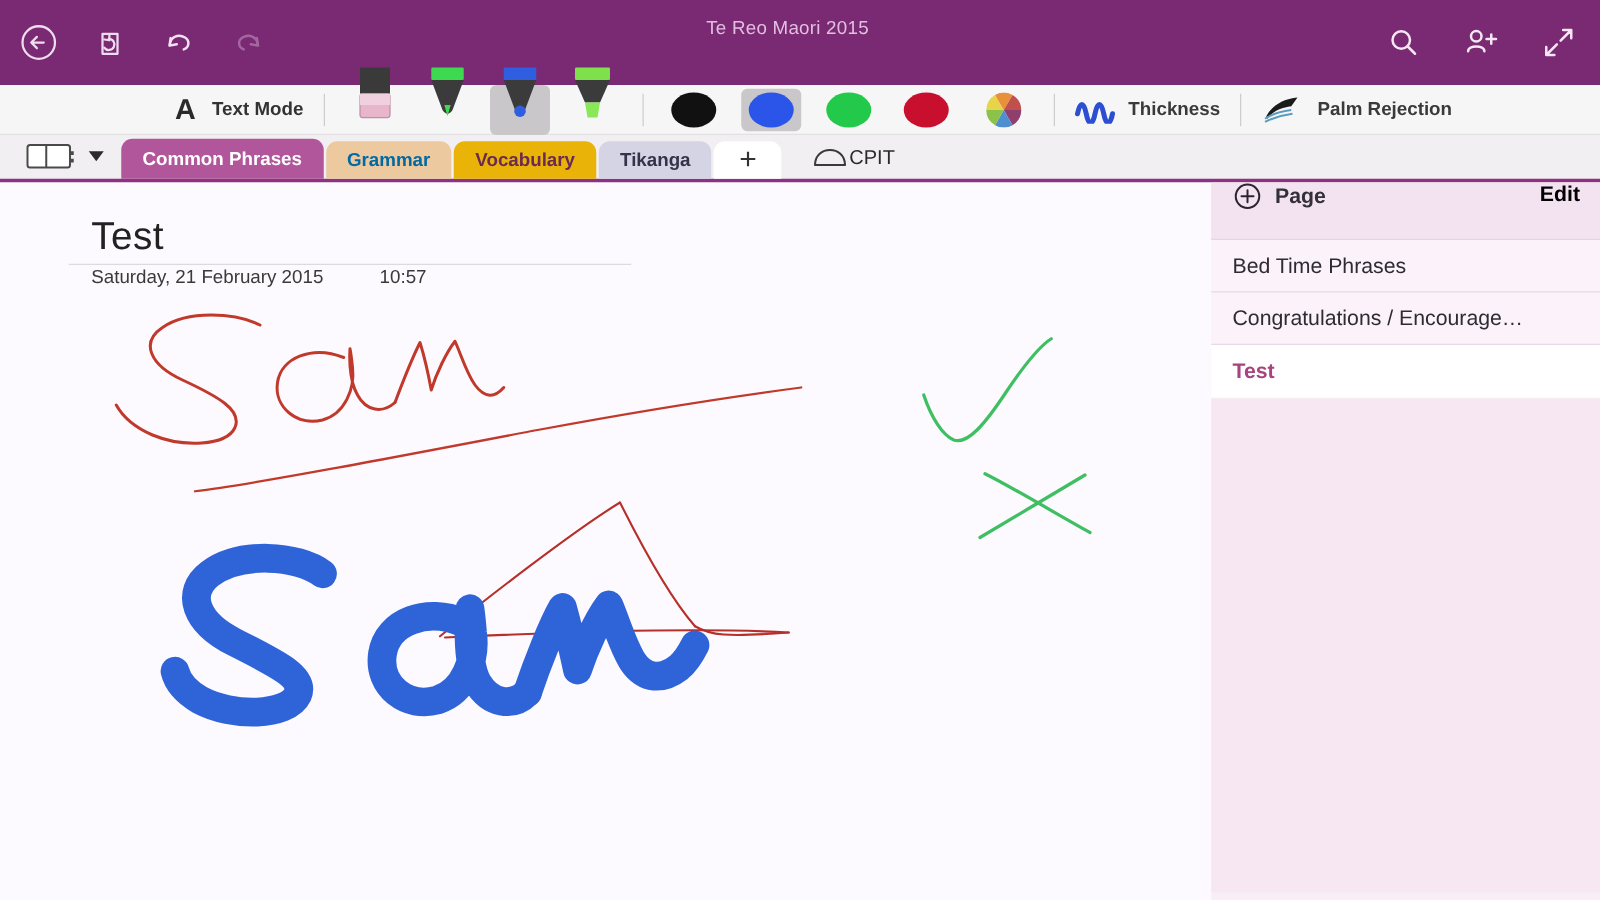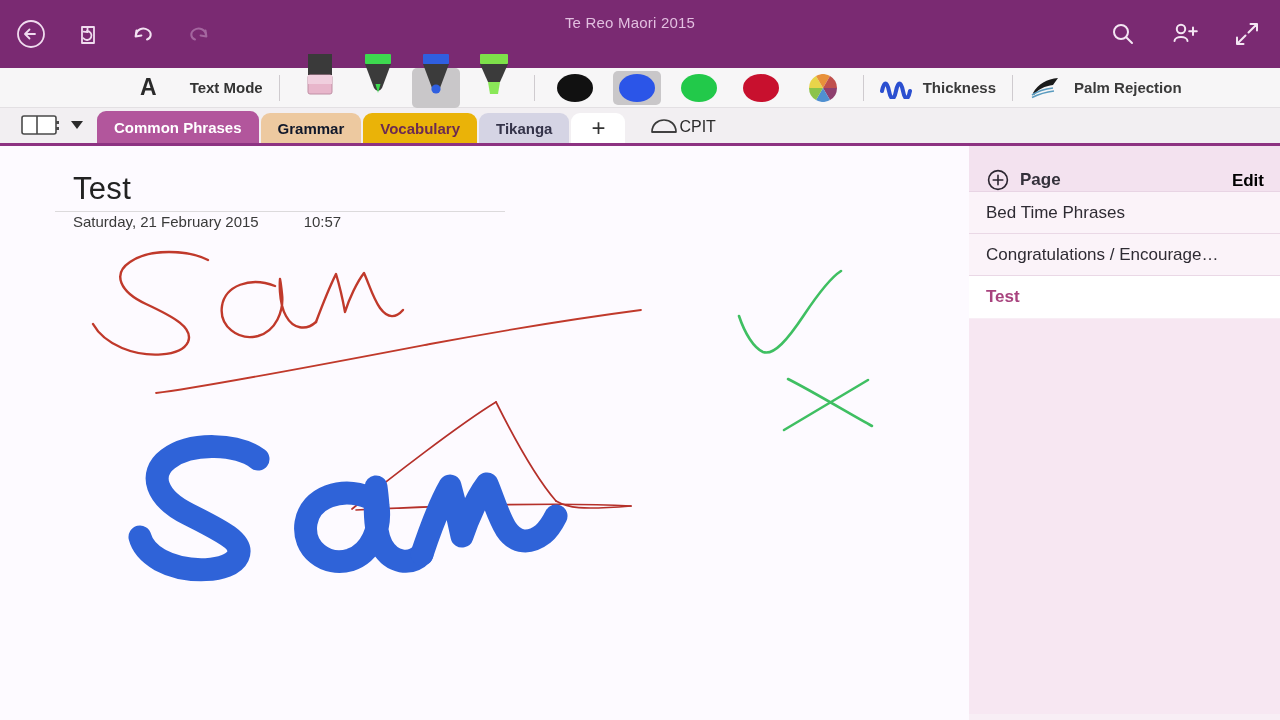--- a/index.html
+++ b/index.html
@@ -35,21 +35,21 @@
   .tb-right { position: absolute; right: 16px; top: 0; height: 68px; display: flex; align-items: center; gap: 28px; }
 
   
   .drawbar {
     position: absolute; top: 68px; left: 0; width: 1280px; height: 40px;
     background: #f7f6f7; display: flex; align-items: center;
     border-bottom: 1px solid #e3e0e3;
   }
   .textmode { display: flex; align-items: center; gap: 13px; padding-left: 140px; cursor: pointer; }
   .textmode .glyph { font-size: 23px; font-weight: bold; color: #2a2a2a; line-height: 1; }
-  .textmode .lbl { font-size: 15px; font-weight: bold; color: #333; margin-left: 20px; }
+  .textmode .lbl { font-size: 15px; font-weight: bold; color: #333; }
   .sep { width: 1px; height: 26px; background: #cfcbcf; margin: 0 16px; }
 
   .pens { display: flex; align-items: flex-end; gap: 10px; height: 40px; }
   .pen { position: relative; width: 48px; height: 40px; cursor: pointer; }
   .pen.selected { background: #c9c7c9; border-radius: 5px; }
   .pen svg { position: absolute; left: 50%; transform: translateX(-50%); top: -20px; }
 
   .swatches { display: flex; align-items: center; gap: 14px; }
   .sw { width: 36px; height: 28px; border-radius: 50%; cursor: pointer; }
   .sw-wrap { padding: 3px 6px; border-radius: 5px; display: flex; align-items: center; }
@@ -89,21 +89,21 @@
   .page-meta { position: absolute; left: 73px; top: 67px; display: flex; gap: 45px; }
   .page-meta span { font-size: 15px; color: #3a3a3a; }
   .ink { position: absolute; left: 0; top: 0; width: 969px; height: 574px; pointer-events: none; }
 
   
   .sidebar {
     position: absolute; top: 146px; left: 969px; width: 311px; height: 574px;
     background: #f8eef5;
   }
   .sb-head {
-    height: 46px; background: #f3e2ef; display: flex; align-items: flex-end;
+    height: 46px; background: #f3e2ef; display: flex; align-items: flex-start;
     justify-content: space-between; padding: 0 16px 0 18px;
     border-bottom: 1px solid #e8d4e4;
   }
   .sb-head-left { display: flex; align-items: center; gap: 11px; cursor: pointer; }
   .sb-head-left .lbl { font-size: 17px; font-weight: bold; color: #33303a; }
   .sb-edit { font-size: 17px; font-weight: bold; color: #000000; cursor: pointer; }
   .sb-list { background: #fbf3f9; }
   .sb-item {
     height: 42px; display: flex; align-items: center; padding-left: 17px;
     font-size: 17px; color: #2e2b33; border-bottom: 1px solid #ead8e6; cursor: pointer;
@@ -269,21 +269,21 @@
         <rect x="2" y="3" width="34" height="18" rx="2" fill="#ffffff" stroke="#4a4a4a" stroke-width="1.6"></rect>
         <path d="M17 3 V21" stroke="#4a4a4a" stroke-width="1.6"></path>
         <path d="M36 8 h3 v3 h-3 M36 14 h3 v3 h-3" fill="#4a4a4a"></path>
       </svg>
       <span class="caret"></span>
     </div>
 
     <div class="stab active" style="background:#b2569c">
         <span>Common Phrases</span>
       </div>
-    <div class="stab" style="background:#edc9a0;color:#0f172a">
+    <div class="stab" style="background:#edc9a0;color:#0369a1">
         <span>Grammar</span>
       </div>
     <div class="stab" style="background:#eab308;color:#6b2a52">
         <span>Vocabulary</span>
       </div>
     <div class="stab" style="background:#d5d4e4;color:#343349">
         <span>Tikanga</span>
       </div>
     <div class="stab addtab">+</div>
 

